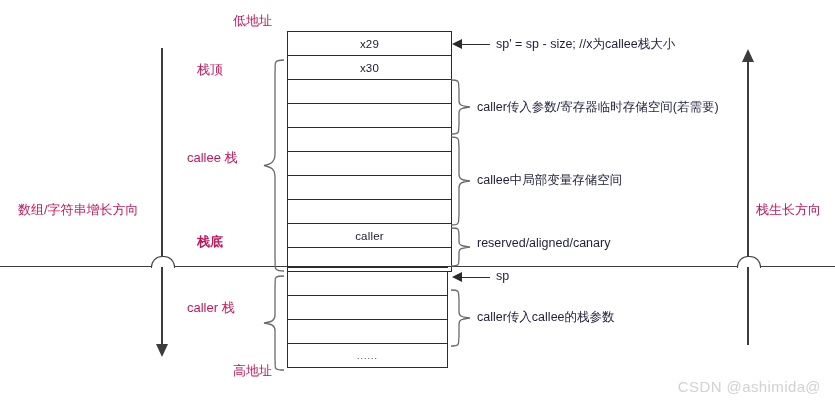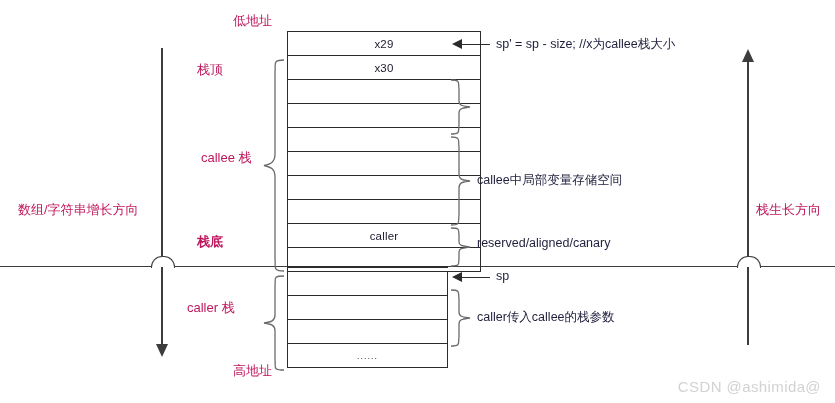--- a/index.html
+++ b/index.html
@@ -18,21 +18,21 @@
     background: #ffffff;
     overflow: hidden;
   }
   .abs { position: absolute; }
 
   
   #stack-table {
     position: absolute;
     left: 287px;
     top: 31px;
-    width: 194px;
+    width: 165px;
     border-left: 1.4px solid #2b2b2b;
     border-right: 1.4px solid #2b2b2b;
     border-top: 1.4px solid #2b2b2b;
     box-sizing: border-box;
   }
   .cell {
     height: 24px;
     border-bottom: 1.4px solid #2b2b2b;
     box-sizing: border-box;
     display: flex;
@@ -170,41 +170,42 @@
               border-left:1.4px solid #2b2b2b; border-right:1.4px solid #2b2b2b;
               border-top:none; box-sizing:border-box;">
     <div class="cell"></div>
     <div class="cell"></div>
     <div class="cell"></div>
     <div class="cell dots">......</div>
   </div>
 
   <div class="abs lbl lbl-cn" style="left:197px; top:61px;">栈顶</div>
 
-  <div class="abs lbl lbl-cn" style="left:187px; top:149px;margin-left:14px;">callee 栈</div>
+  <div class="abs lbl lbl-cn" style="left:187px; top:149px;">callee 栈</div>
 
   <div class="abs lbl lbl-cn" style="left:197px; top:233px;font-weight:bold;">栈底</div>
 
   <div class="abs lbl lbl-cn" style="left:187px; top:299px;">caller 栈</div>
 
   <svg class="brace" style="left:262px; top:58px;" width="24" height="215" viewBox="0 0 24 215">
     <path d="M22,2 C10,2 14,6 13,14 L13,96 C13,104 9,106 2,107.5 C9,109 13,111 13,119 L13,201 C14,209 10,213 22,213"></path>
   </svg>
 
   <svg class="brace" style="left:262px; top:274px;" width="24" height="98" viewBox="0 0 24 98">
     <path d="M22,2 C10,2 14,5 13,12 L13,41 C13,47 9,48 2,49 C9,50 13,51 13,57 L13,86 C14,93 10,96 22,96"></path>
   </svg>
 
   <div class="left-arrow-head" style="left:452px; top:39px;"></div>
   <div class="leader" style="left:462px; top:44px; width:28px;"></div>
   <div class="abs note" style="left:496px; top:36px;">sp' = sp - size; //x为callee栈大小</div>
 
   <svg class="brace" style="left:450px; top:79px;" width="22" height="56" viewBox="0 0 22 56">
     <path d="M1,1 C11,1 8,4 9,10 L9,22 C9,27 13,27 20,28 C13,29 9,29 9,34 L9,46 C8,52 11,55 1,55"></path>
   </svg>
+  <div class="abs note" style="left:477px; top:99px;">caller传入参数/寄存器临时存储空间(若需要)</div>
 
   <svg class="brace" style="left:450px; top:136px;" width="22" height="90" viewBox="0 0 22 90">
     <path d="M1,1 C11,1 8,4 9,11 L9,38 C9,44 13,44 20,45 C13,46 9,46 9,52 L9,79 C8,86 11,89 1,89"></path>
   </svg>
   <div class="abs note" style="left:477px; top:172px;">callee中局部变量存储空间</div>
 
   <svg class="brace" style="left:450px; top:227px;" width="22" height="40" viewBox="0 0 22 40">
     <path d="M1,1 C11,1 8,3 9,8 L9,15 C9,19 13,19 20,20 C13,21 9,21 9,25 L9,32 C8,37 11,39 1,39"></path>
   </svg>
   <div class="abs note" style="left:477px; top:236px;">reserved/aligned/canary</div>

